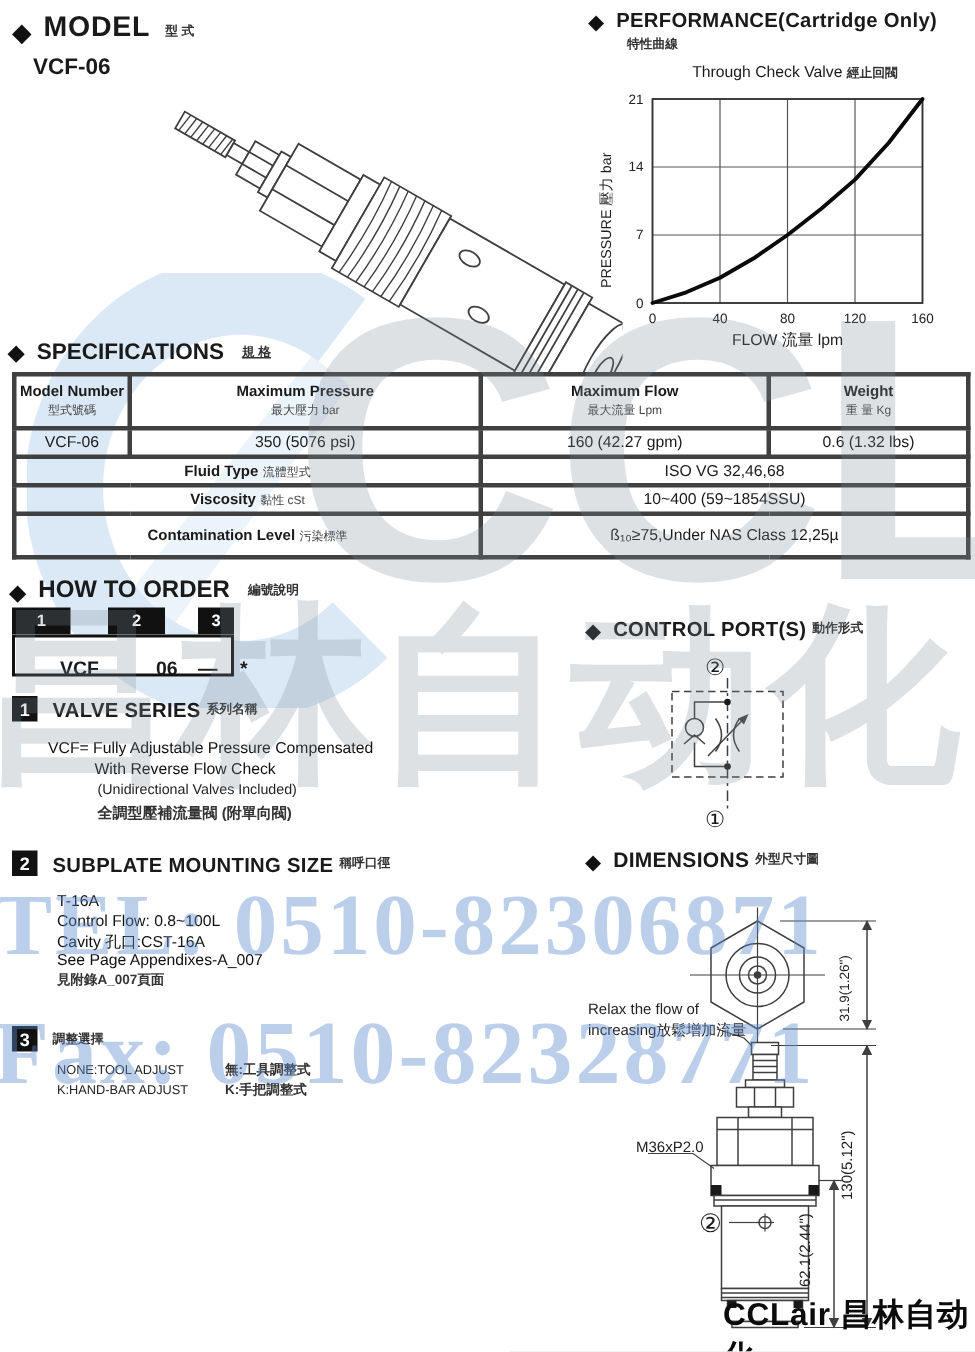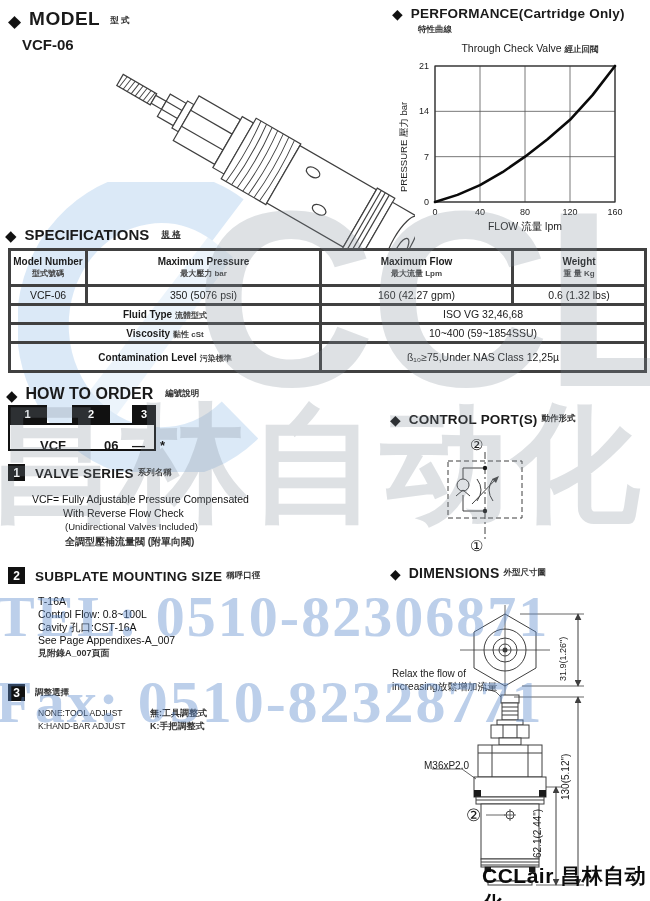--- a/index.html
+++ b/index.html
@@ -15,21 +15,21 @@
   .num-badge{display:inline-flex;width:17px;height:17px;background:#111;color:#fff;
              font-weight:bold;font-size:12px;align-items:center;justify-content:center;margin-right:6px;}
   .sec-row{display:flex;align-items:flex-end;gap:4px;}
   .body-txt{font-size:10.5px;color:#111;}
   .small-txt{font-size:9.5px;color:#222;}
   .vtext{position:absolute;white-space:nowrap;transform:rotate(-90deg);transform-origin:0 0;}
   
   table.spec{border-collapse:collapse;border:2px solid #222;font-size:10.5px;table-layout:fixed;}
   table.spec td{border:3px solid #404040;text-align:center;padding:0 2px;vertical-align:middle;}
   table.spec .en{font-weight:bold;font-size:10px;line-height:1.15;}
-  table.spec .cn{font-size:8px;color:#444;font-weight:bold;}
+  table.spec .cn{font-size:8px;color:#444;font-weight:normal;}
   table.spec .val{font-size:10.5px;}
   
   .ord-r1{display:flex;height:18px;}
   .ord-r1 .cell{display:flex;align-items:center;justify-content:center;font-weight:bold;font-size:11px;}
   .ord-r1 .blk{background:#111;color:#fff;}
   .ord-r2{position:relative;height:24px;border:2px solid #111;background:#fff;
           font-weight:bold;font-size:13px;}
   .ord-r2 span{position:absolute;top:13px;margin-left:24px;}
   
   .wm{pointer-events:none;}

